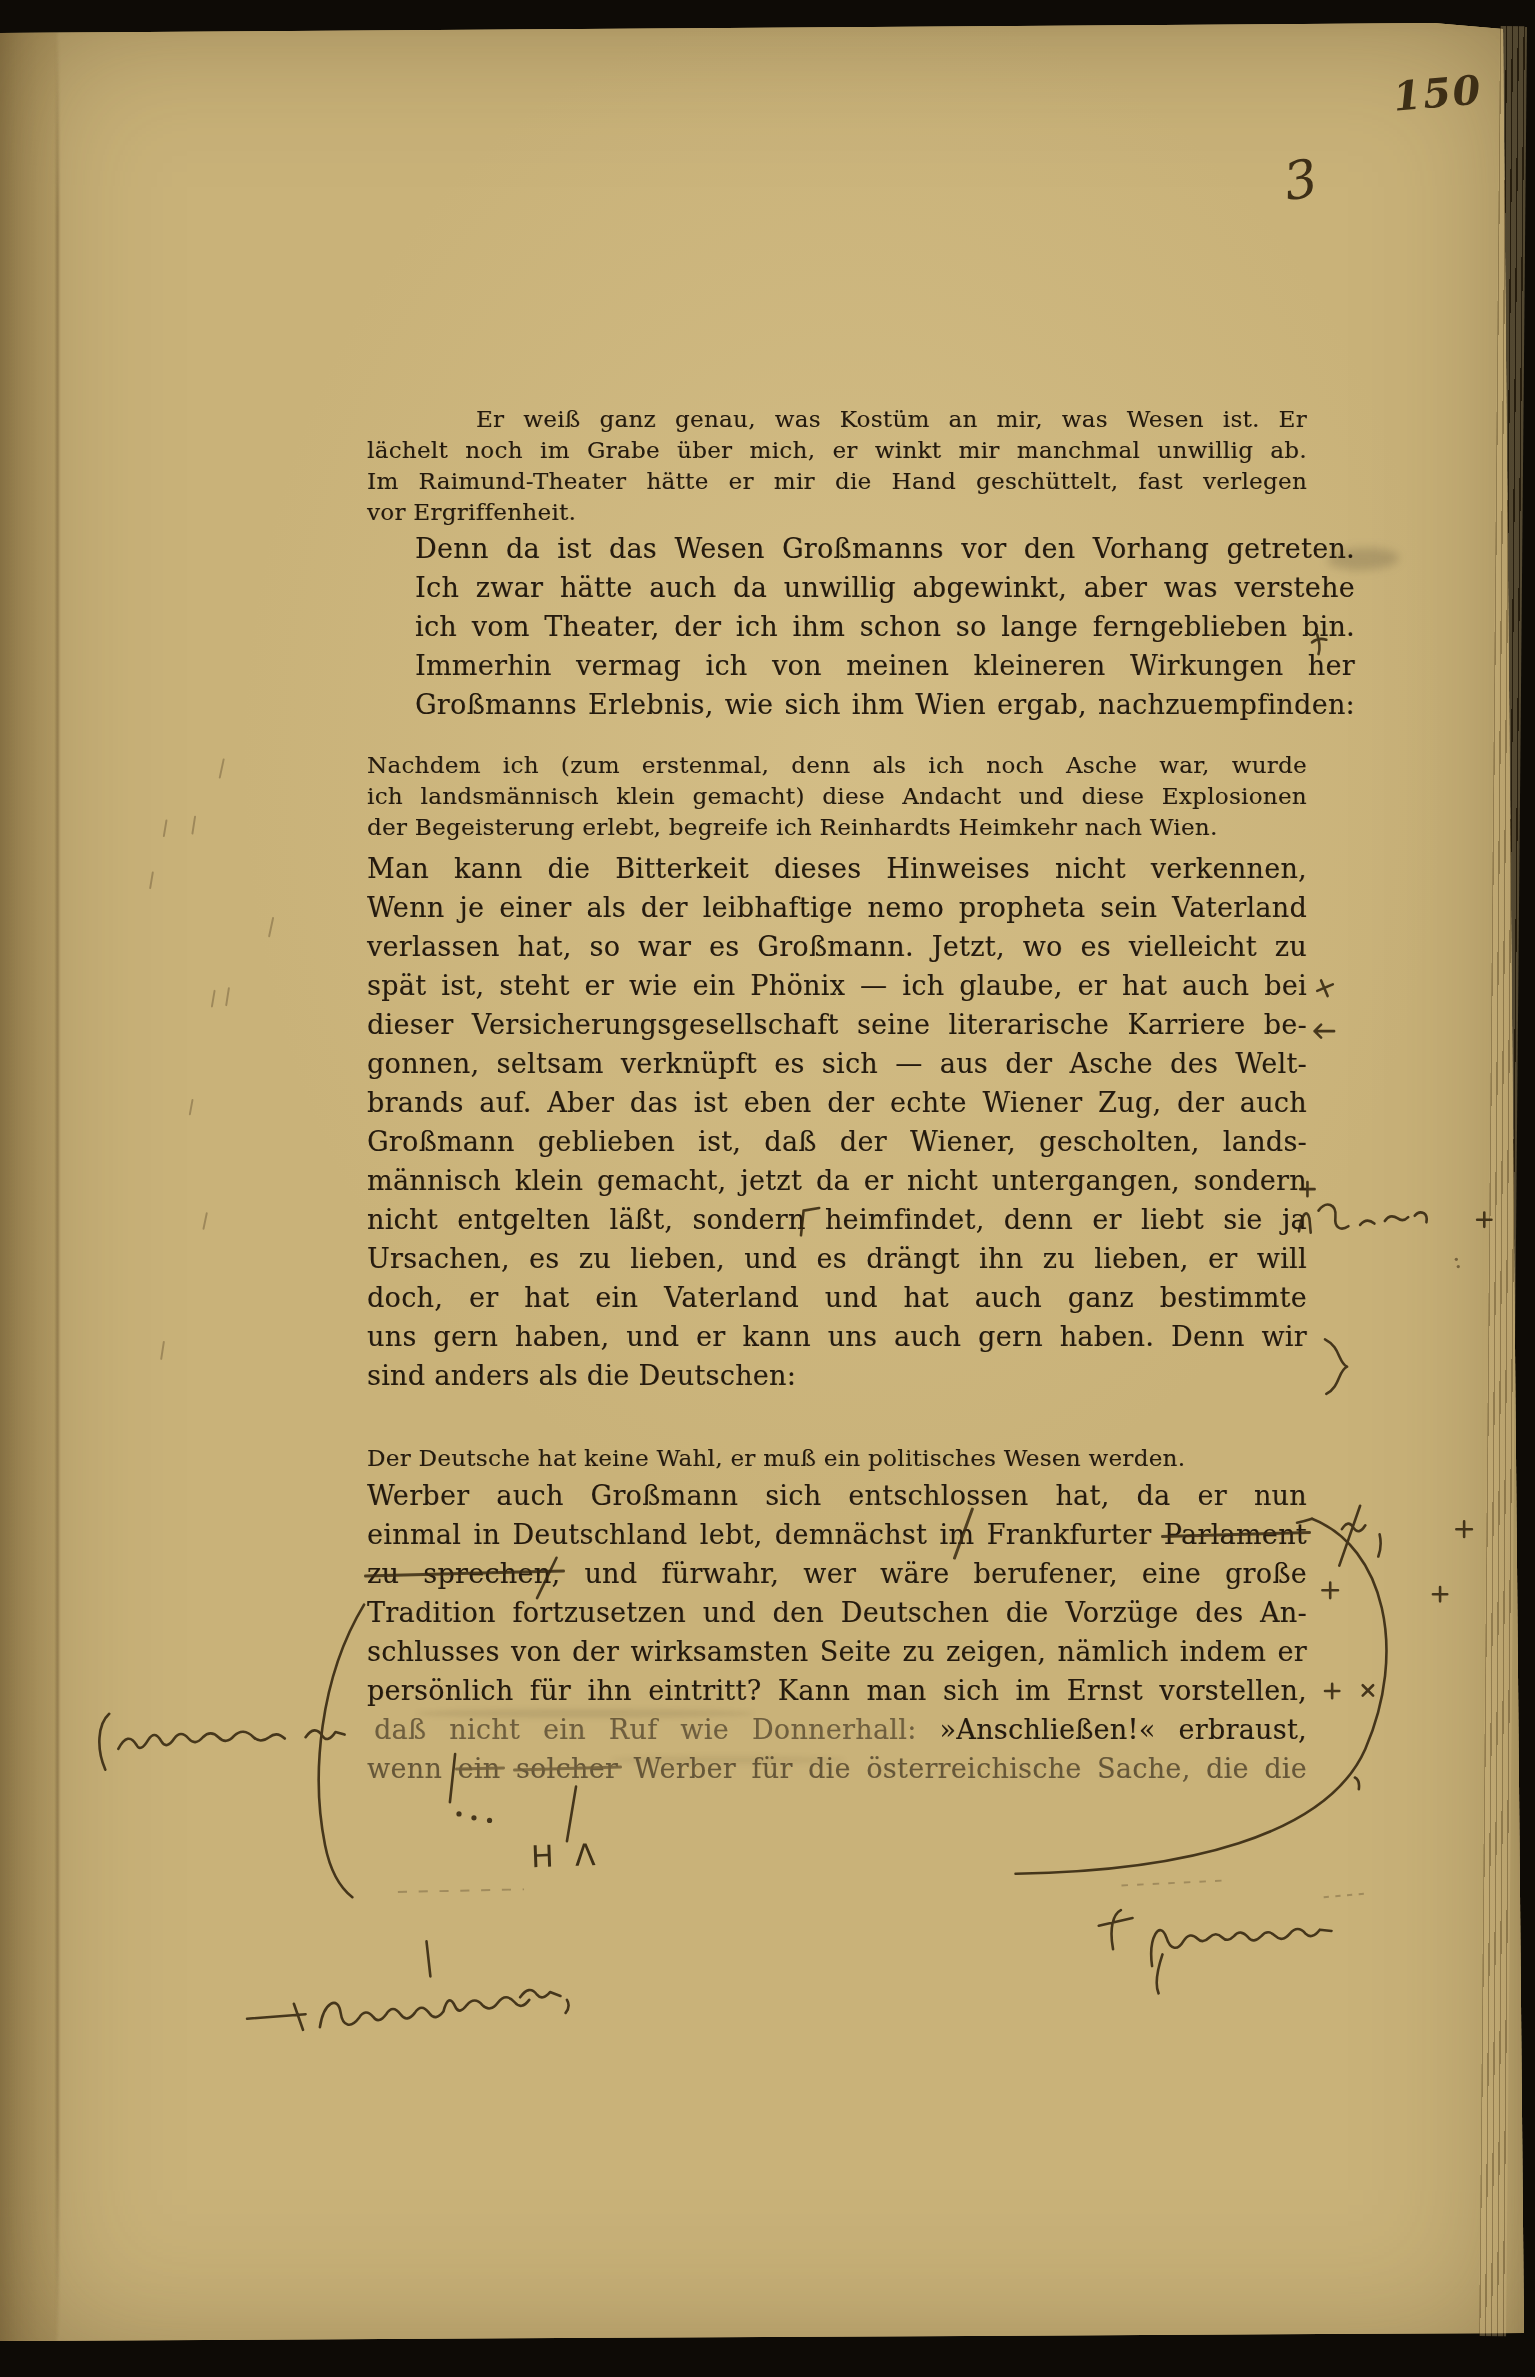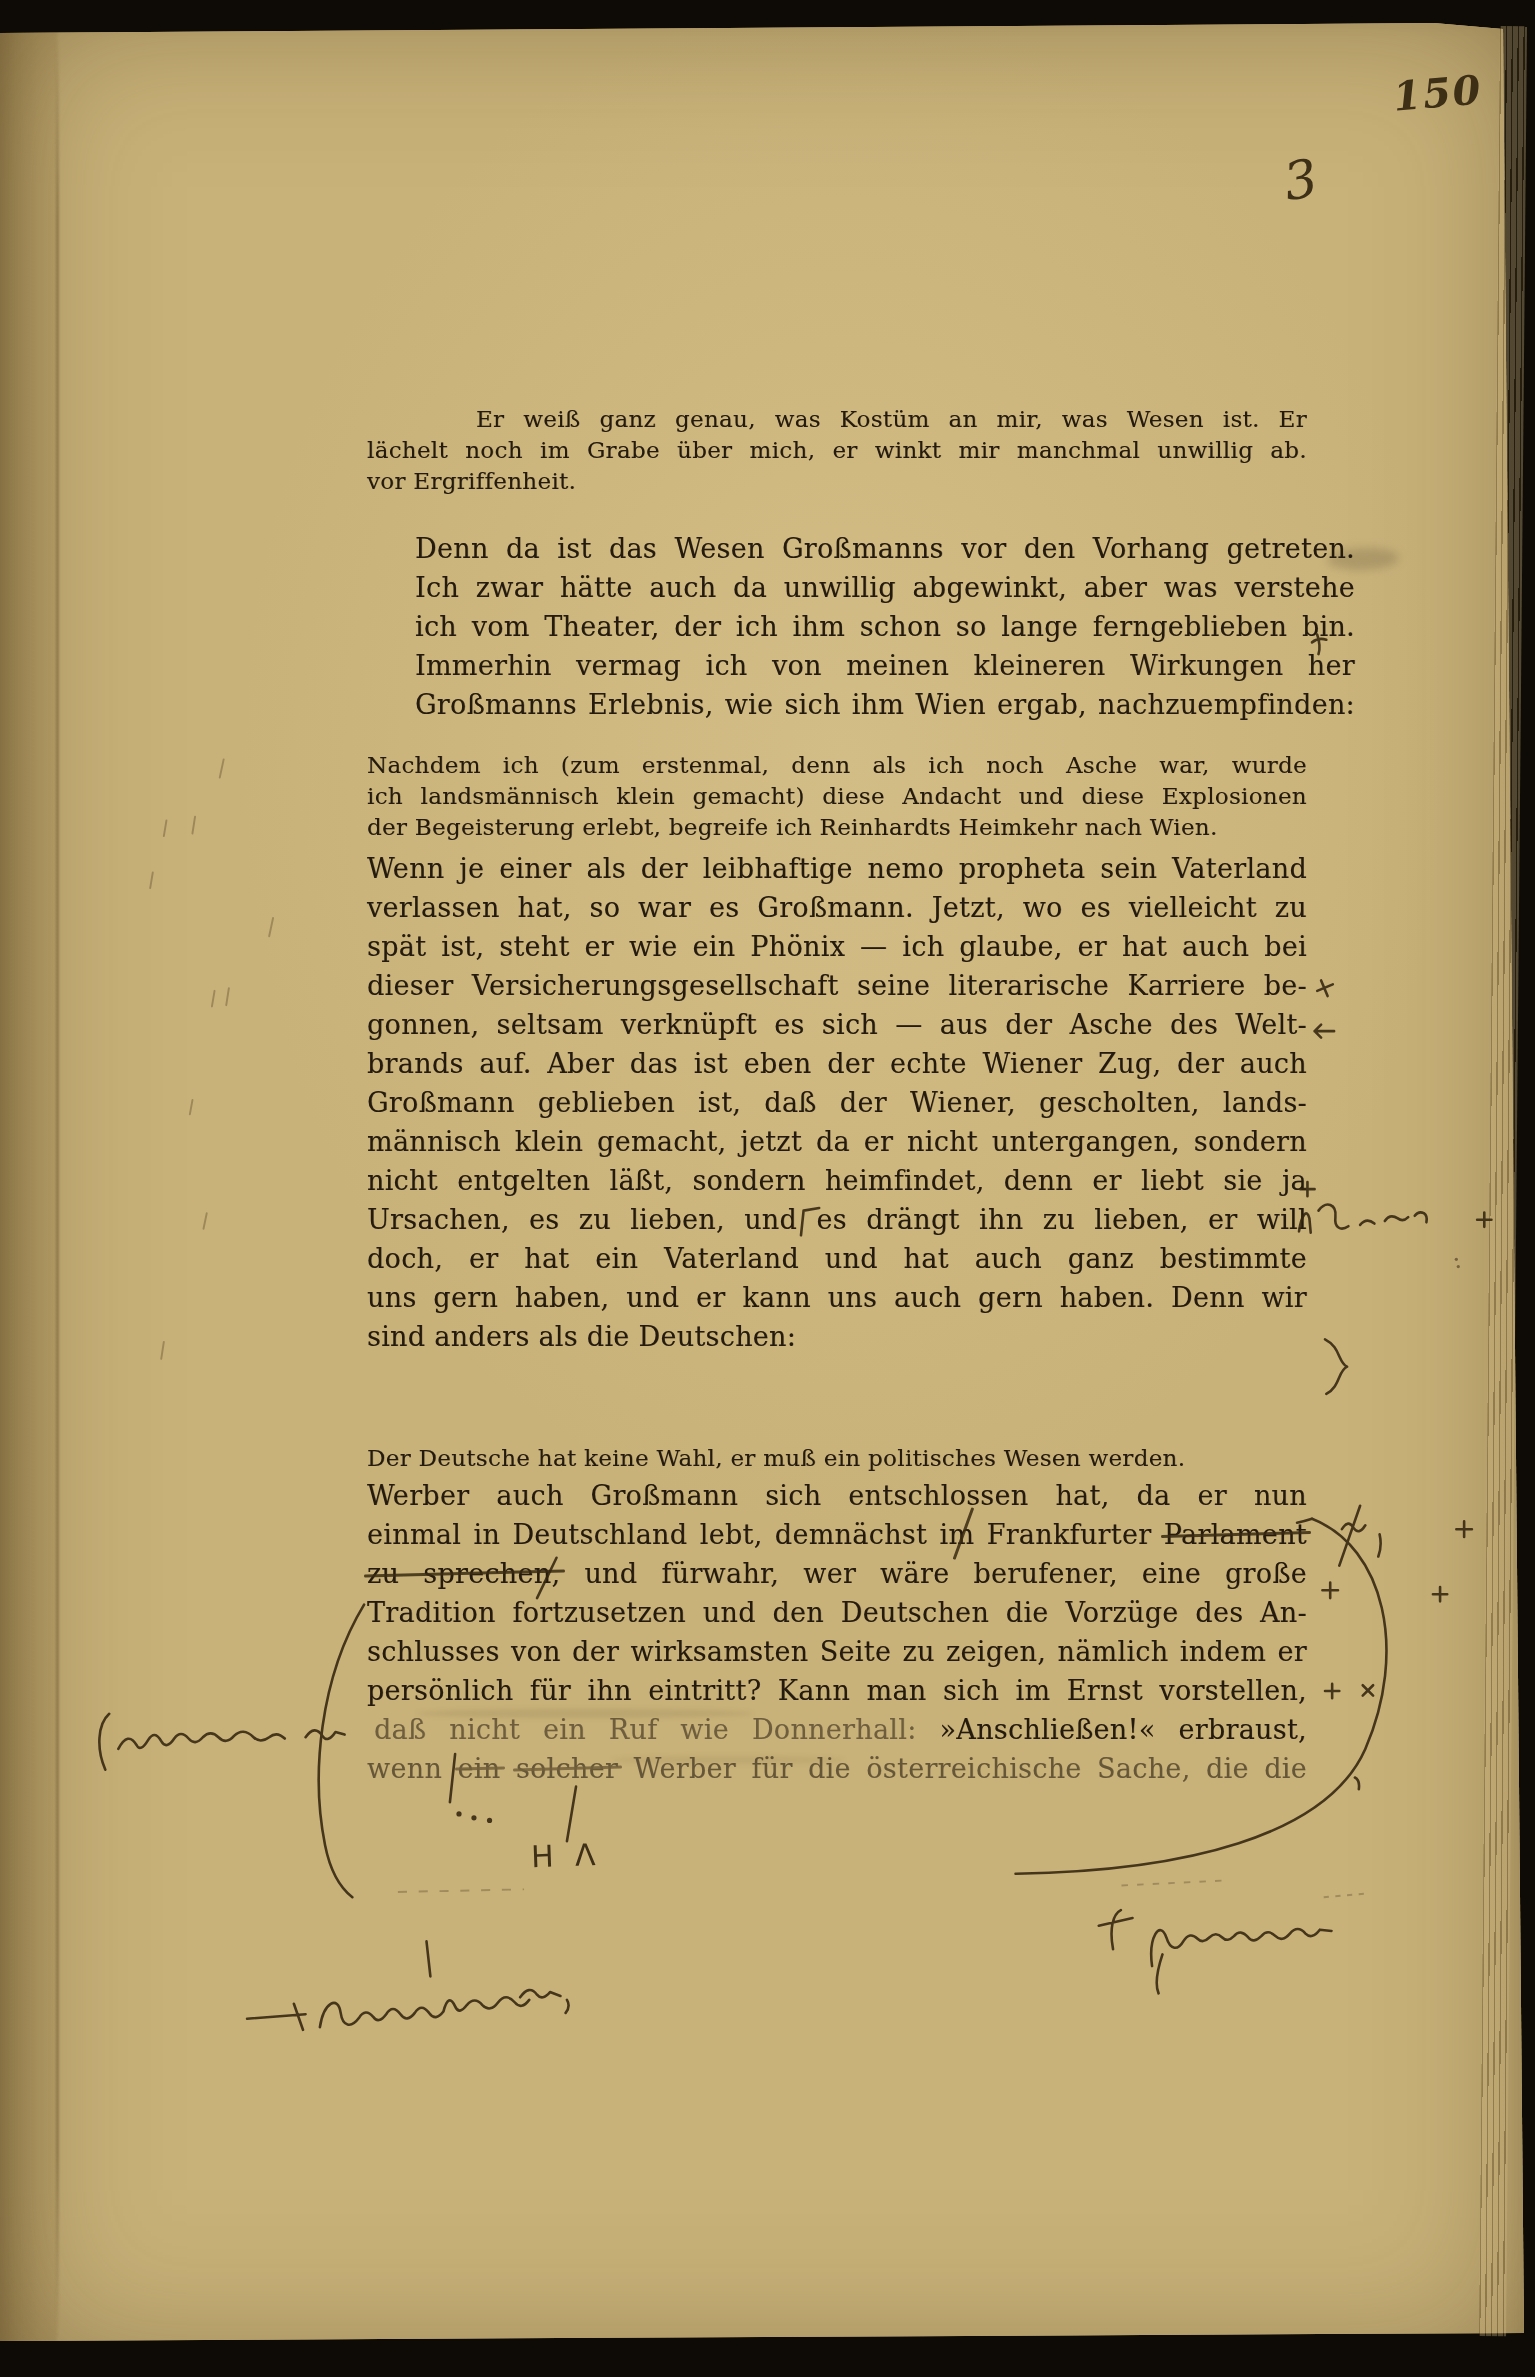--- a/index.html
+++ b/index.html
@@ -69,35 +69,37 @@
 <div class="edge-lines"></div>
 
 <div class="smudge" style="left:1327px;top:548px;width:72px;height:22px;background:rgba(70,60,40,.22);filter:blur(4.6px);transform:rotate(-2deg);"></div>
 <div class="smudge" style="left:416px;top:1709px;width:338px;height:9px;background:rgba(60,50,30,.10);filter:blur(2.6px);"></div>
 <div class="smudge" style="left:611px;top:1756px;width:234px;height:7.8px;background:rgba(60,50,30,.08);filter:blur(2.6px);"></div>
 
 <div id="text-block">
     <div class="block quote" style="top: 404px;">
       <div class="line indent"><span>Er weiß ganz genau, was Kostüm an mir, was Wesen ist. Er</span></div>
       <div class="line"><span>lächelt noch im Grabe über mich, er winkt mir manchmal unwillig ab.</span></div>
+      <div class="line"><span>Im Raimund-Theater hätte er mir die Hand geschüttelt, fast verlegen</span></div>
       <div class="line nojust"><span>vor Ergriffenheit.</span></div>
     </div>
     <div class="block main" style="top: 529px; margin-left: 48px;">
       <div class="line"><span>Denn da ist das Wesen Großmanns vor den Vorhang getreten.</span></div>
       <div class="line"><span>Ich zwar hätte auch da unwillig abgewinkt, aber was verstehe</span></div>
       <div class="line"><span>ich vom Theater, der ich ihm schon so lange ferngeblieben bin.</span></div>
       <div class="line"><span>Immerhin vermag ich von meinen kleineren Wirkungen her</span></div>
       <div class="line"><span>Großmanns Erlebnis, wie sich ihm Wien ergab, nachzuempfinden:</span></div>
     </div>
     <div class="block quote" style="top: 750px;">
       <div class="line"><span>Nachdem ich (zum erstenmal, denn als ich noch Asche war, wurde</span></div>
       <div class="line"><span>ich landsmännisch klein gemacht) diese Andacht und diese Explosionen</span></div>
       <div class="line nojust"><span>der Begeisterung erlebt, begreife ich Reinhardts Heimkehr nach Wien.</span></div>
     </div>
     <div class="block main" style="top: 849px;">
+      <div class="line"><span>Man kann die Bitterkeit dieses Hinweises nicht verkennen,</span></div>
       <div class="line"><span>Wenn je einer als der leibhaftige nemo propheta sein Vaterland</span></div>
       <div class="line"><span>verlassen hat, so war es Großmann. Jetzt, wo es vielleicht zu</span></div>
       <div class="line"><span>spät ist, steht er wie ein Phönix — ich glaube, er hat auch bei</span></div>
       <div class="line"><span>dieser Versicherungsgesellschaft seine literarische Karriere be-</span></div>
       <div class="line"><span>gonnen, seltsam verknüpft es sich — aus der Asche des Welt-</span></div>
       <div class="line"><span>brands auf. Aber das ist eben der echte Wiener Zug, der auch</span></div>
       <div class="line"><span>Großmann geblieben ist, daß der Wiener, gescholten, lands-</span></div>
       <div class="line"><span>männisch klein gemacht, jetzt da er nicht untergangen, sondern</span></div>
       <div class="line"><span>nicht entgelten läßt, sondern heimfindet, denn er liebt sie ja</span></div>
       <div class="line"><span>Ursachen, es zu lieben, und es drängt ihn zu lieben, er will</span></div>

